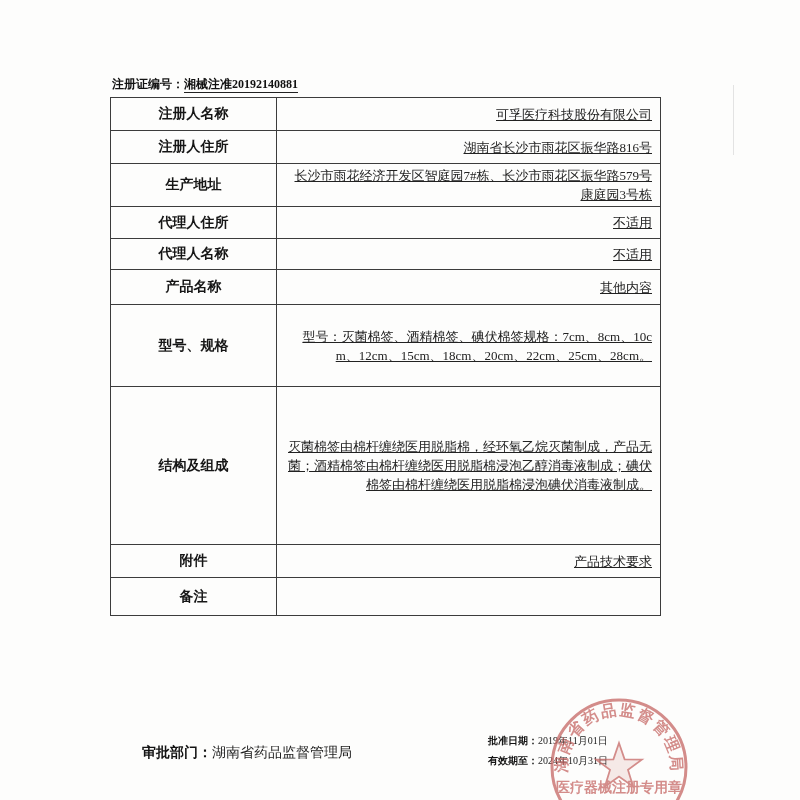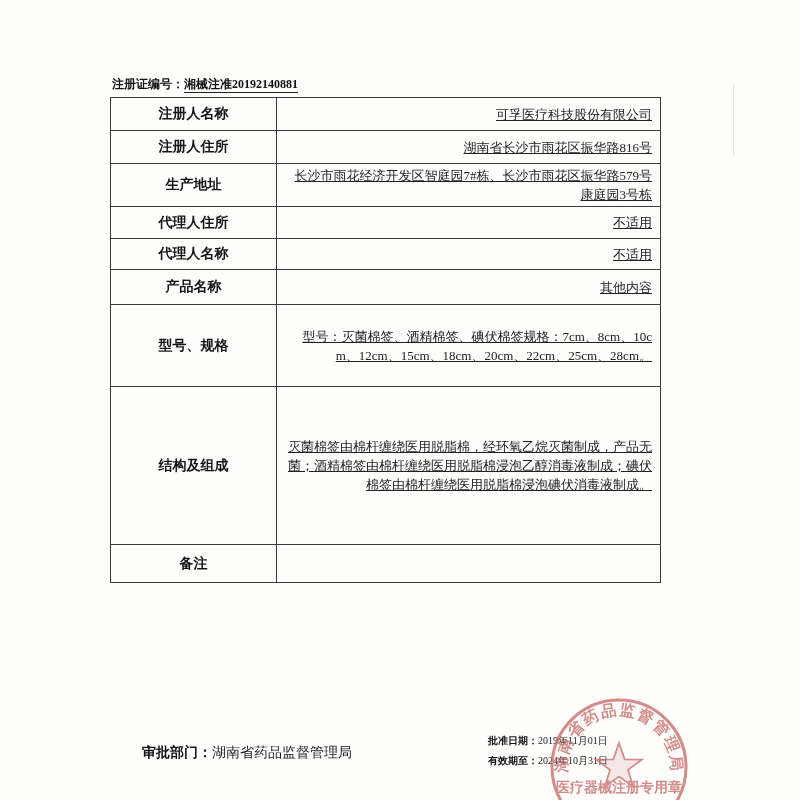--- a/index.html
+++ b/index.html
@@ -71,20 +71,24 @@
       <td>其他内容</td>
     </tr>
     <tr style="height:82px;">
       <th>型号、规格</th>
       <td>型号：灭菌棉签、酒精棉签、碘伏棉签规格：7cm、8cm、10cm、12cm、15cm、18cm、20cm、22cm、25cm、28cm。</td>
     </tr>
     <tr style="height:158px;">
       <th>结构及组成</th>
       <td>灭菌棉签由棉杆缠绕医用脱脂棉，经环氧乙烷灭菌制成，产品无菌；酒精棉签由棉杆缠绕医用脱脂棉浸泡乙醇消毒液制成；碘伏棉签由棉杆缠绕医用脱脂棉浸泡碘伏消毒液制成。</td>
     </tr>
+    <tr style="height:33px;">
+      <th>附件</th>
+      <td>产品技术要求</td>
+    </tr>
     <tr style="height:38px;">
       <th>备注</th>
       <td></td>
     </tr>
   </tbody>
     </table>
 
   <div class="footer-left">
     <span class="lbl">审批部门：</span><span class="val">湖南省药品监督管理局</span>
   </div>

